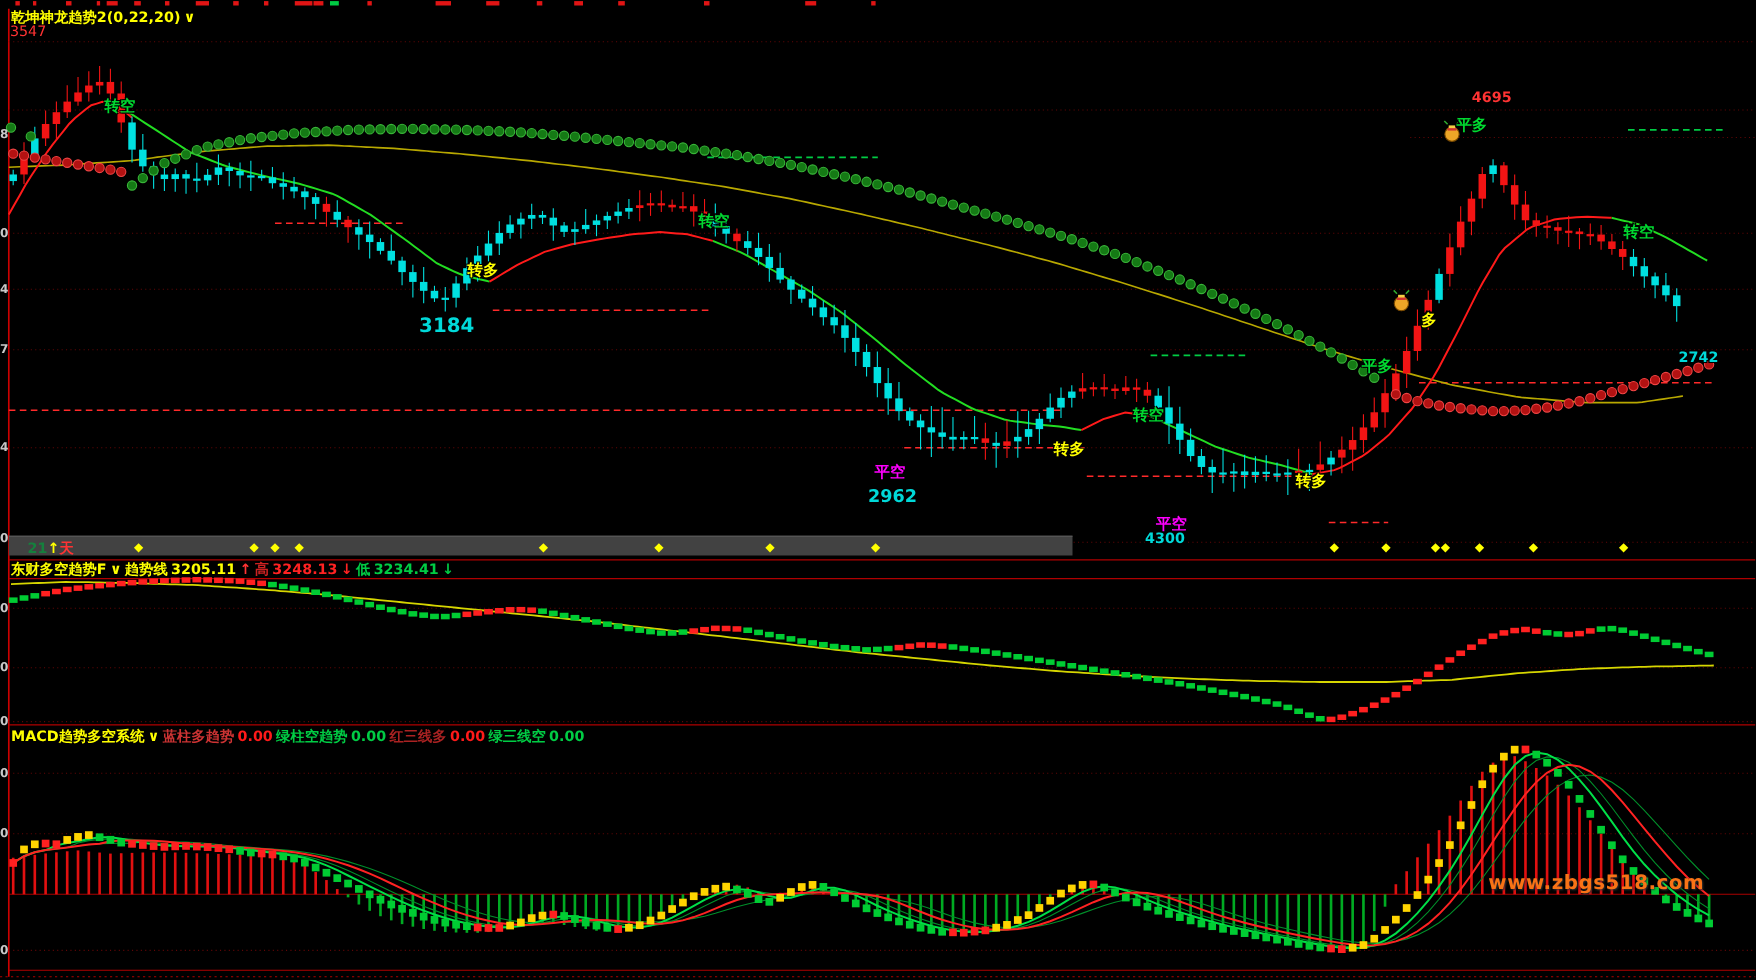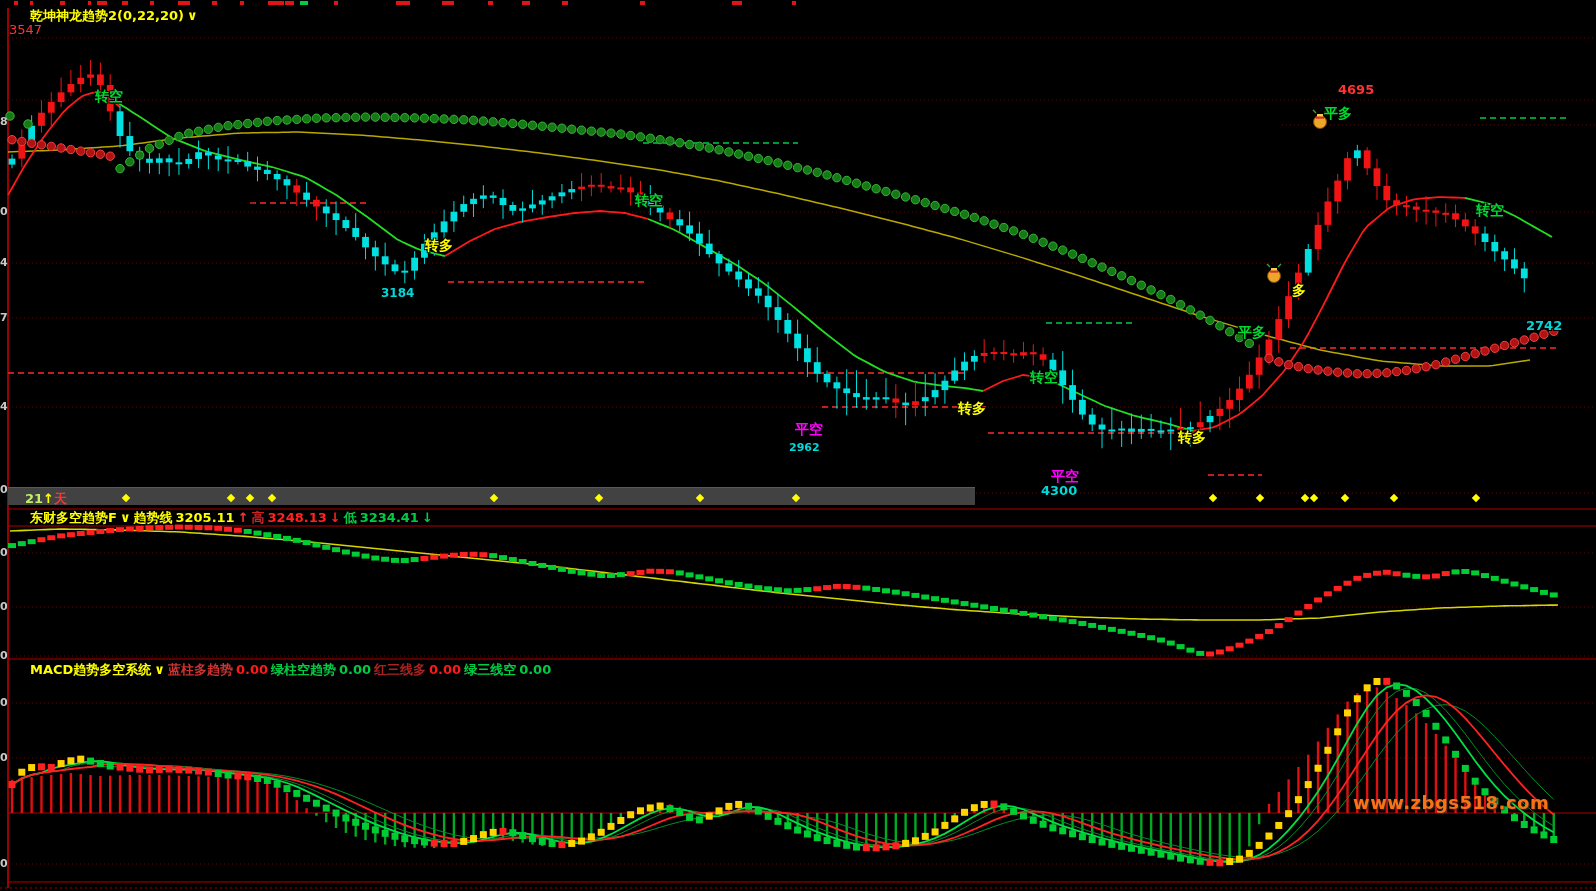--- a/index.html
+++ b/index.html
@@ -2,21 +2,21 @@
 <html><head>
 <meta charset="utf-8">
 <style>
   html,body{margin:0;padding:0;background:#000;}
   #root{position:relative;width:1596px;height:891px;background:#000;overflow:hidden;
         font-family:"DejaVu Sans",sans-serif;}
   #chart{position:absolute;left:0;top:0;z-index:1;}
   .anno{position:absolute;z-index:5;font-weight:bold;white-space:nowrap;
         font-family:"DejaVu Sans",sans-serif;
         text-shadow:1px 1px 0 #000,-1px 1px 0 #000,1px -1px 0 #000,-1px -1px 0 #000;}
-  .hdr{position:absolute;z-index:6;font-weight:bold;font-size:13px;white-space:nowrap;padding-left:20px;}
+  .hdr{position:absolute;z-index:6;font-weight:bold;font-size:13px;white-space:nowrap;}
   .hdr span{margin-right:3px;}
   .axisdigit{position:absolute;z-index:4;color:#c8c8c8;font-size:11px;font-weight:bold;left:0px;}
   .diamond{position:absolute;z-index:6;width:6px;height:6px;background:#ffff00;
            transform:rotate(45deg);}
   #scrollbar-track{position:absolute;z-index:3;left:8px;top:487px;width:967px;height:17px;
                    background:#424242;border-top:1px solid #5a5a5a;}
   #watermark{position:absolute;z-index:9;left:1353px;top:792px;color:#f97316;
              font-weight:bold;font-size:18px;letter-spacing:0.5px;
              text-shadow:1px 1px 2px #333;}
   #p1-titlebar{left:10px;top:7px;color:#ffff00;}
@@ -1075,34 +1075,34 @@
       </g>
     </svg>
 
   <div class="hdr" id="p1-titlebar">
     <span>乾坤神龙趋势2(0,22,20)</span><span>∨</span>
   </div>
   <div id="p1-price">3547</div>
 
   <div id="scrollbar-track"></div>
   <div id="sb-label">
-    <span style="color:#bef264">21</span><span style="color:#ffff00">↑</span><span style="color:#ff3333">天</span>
+    <span style="color:#15803d">21</span><span style="color:#ffff00">↑</span><span style="color:#ff3333">天</span>
   </div>
 
   <div class="hdr" id="p2-header" style="left:10px;top:509px;"><span style="color: rgb(255, 255, 0);">东财多空趋势F</span><span style="color: rgb(255, 255, 0);">∨</span><span style="color: rgb(255, 255, 0);">趋势线</span><span style="color: rgb(255, 255, 0);">3205.11</span><span style="color: rgb(255, 51, 51);">↑</span><span style="color: rgb(204, 34, 34);">高</span><span style="color: rgb(255, 34, 34);">3248.13</span><span style="color: rgb(255, 34, 34);">↓</span><span style="color: rgb(0, 204, 68);">低</span><span style="color: rgb(0, 204, 68);">3234.41</span><span style="color: rgb(0, 204, 68);">↓</span></div>
   <div class="hdr" id="p3-header" style="left:10px;top:661px;"><span style="color: rgb(255, 255, 0);">MACD趋势多空系统</span><span style="color: rgb(255, 255, 0);">∨</span><span style="color: rgb(204, 51, 51);">蓝柱多趋势</span><span style="color: rgb(255, 26, 26);">0.00</span><span style="color: rgb(0, 204, 68);">绿柱空趋势</span><span style="color: rgb(0, 204, 68);">0.00</span><span style="color: rgb(170, 34, 34);">红三线多</span><span style="color: rgb(255, 26, 26);">0.00</span><span style="color: rgb(0, 204, 68);">绿三线空</span><span style="color: rgb(0, 204, 68);">0.00</span></div>
 
   <div id="watermark">www.zbgs518.com</div>
   <div id="labels">
       <div class="anno" style="left: 95px; top: 88px; color: rgb(0, 217, 48); font-size: 14px;">转空</div>
       <div class="anno" style="left: 425px; top: 237px; color: rgb(255, 255, 0); font-size: 14px;">转多</div>
-      <div class="anno" style="left: 381px; top: 286px; color: rgb(0, 217, 217); font-size: 12px;">3184</div>
+      <div class="anno" style="left: 381px; top: 286px; color: rgb(0, 217, 217); font-size: 18px;">3184</div>
       <div class="anno" style="left: 635px; top: 192px; color: rgb(0, 217, 48); font-size: 14px;">转空</div>
       <div class="anno" style="left: 795px; top: 421px; color: rgb(255, 0, 255); font-size: 14px;">平空</div>
-      <div class="anno" style="left: 789px; top: 441px; color: rgb(0, 217, 217); font-size: 11px;">2962</div>
+      <div class="anno" style="left: 789px; top: 441px; color: rgb(0, 217, 217); font-size: 16px;">2962</div>
       <div class="anno" style="left: 958px; top: 400px; color: rgb(255, 255, 0); font-size: 14px;">转多</div>
       <div class="anno" style="left: 1030px; top: 369px; color: rgb(0, 217, 48); font-size: 14px;">转空</div>
       <div class="anno" style="left: 1238px; top: 324px; color: rgb(0, 217, 48); font-size: 14px;">平多</div>
       <div class="anno" style="left: 1178px; top: 429px; color: rgb(255, 255, 0); font-size: 14px;">转多</div>
       <div class="anno" style="left: 1051px; top: 468px; color: rgb(255, 0, 255); font-size: 14px;">平空</div>
       <div class="anno" style="left: 1041px; top: 483px; color: rgb(0, 217, 217); font-size: 13px;">4300</div>
       <div class="anno" style="left: 1338px; top: 82px; color: rgb(255, 51, 51); font-size: 13px;">4695</div>
       <div class="anno" style="left: 1324px; top: 105px; color: rgb(0, 217, 48); font-size: 14px;">平多</div>
       <div class="anno" style="left: 1292px; top: 282px; color: rgb(255, 255, 0); font-size: 14px;">多</div>
       <div class="anno" style="left: 1476px; top: 202px; color: rgb(0, 217, 48); font-size: 14px;">转空</div>

